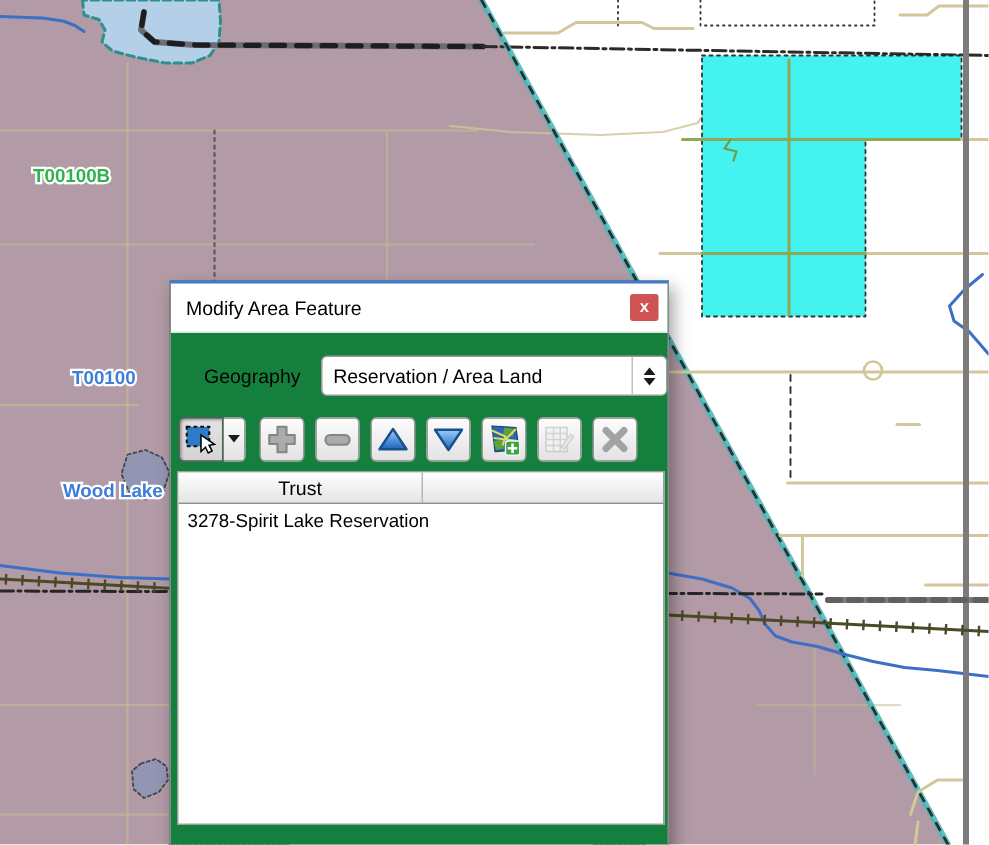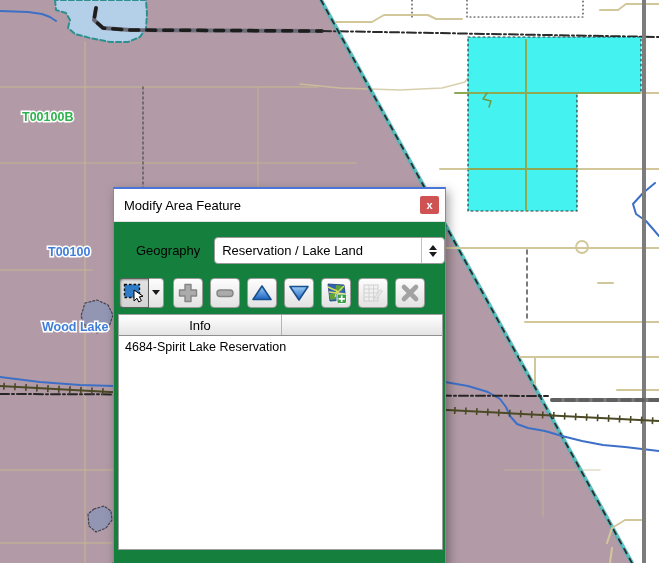--- a/index.html
+++ b/index.html
@@ -198,21 +198,21 @@
   <div class="titlebar">
     <span class="title">Modify Area Feature</span>
     <span class="close-btn">
         <span>x</span>
       </span>
   </div>
 
   <div class="geo-row">
     <span class="geo-label">Geography</span>
     <div class="combo">
-      <span>Reservation / Lake Land</span>
+      <span>Reservation / Area Land</span>
       <span class="spin">
         <span class="tri-up"></span>
         <span class="tri-dn"></span>
       </span>
     </div>
   </div>
 
   <div class="toolbar">
     <div class="tb pressed">
       <svg width="22" height="20" viewBox="0 0 22 20">
@@ -274,20 +274,20 @@
     </div>
     <div class="tb">
       <svg width="22" height="22" viewBox="0 0 22 22">
         <path d="M5 5 L17 17 M17 5 L5 17" stroke="#a2a2a2" stroke-width="4.6" stroke-linecap="round"></path>
       </svg>
     </div>
   </div>
 
   <div class="info-table">
     <div class="thead">
-      <div class="th1">Info</div>
+      <div class="th1">Trust</div>
       <div class="th2"></div>
     </div>
     <div class="tbody">
-      <div class="row">4684-Spirit Lake Reservation</div>
+      <div class="row">3278-Spirit Lake Reservation</div>
     </div>
   </div>
 </div>
 
 </body></html>

